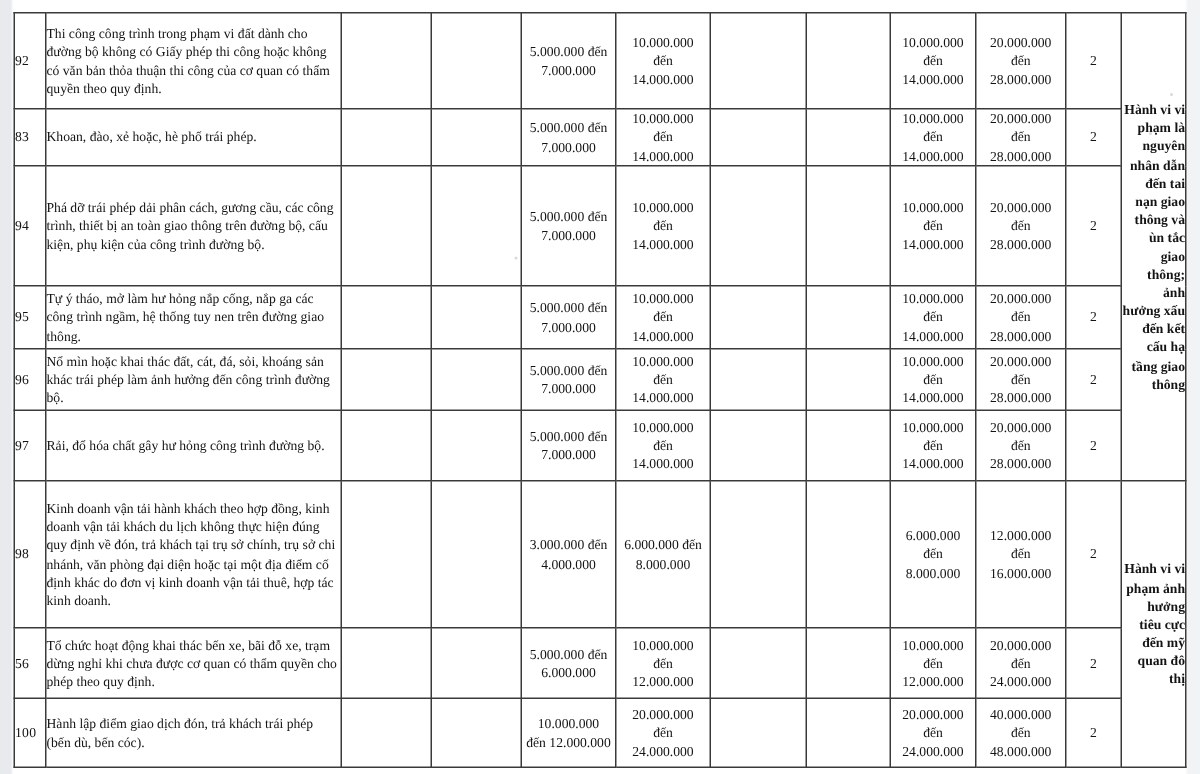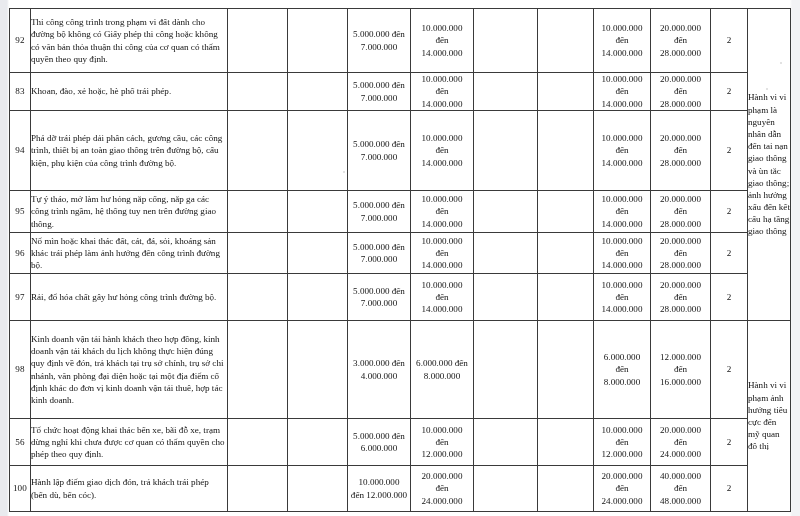--- a/index.html
+++ b/index.html
@@ -55,21 +55,20 @@
   col.c-a1      { width: 63px; }
   col.c-a2      { width: 63px; }
   col.c-e3      { width: 64px; }
   col.c-e4      { width: 56px; }
   col.c-a3      { width: 57px; }
   col.c-a4      { width: 60px; }
   col.c-pt      { width: 37px; }
   col.c-note    { width: 43px; }
 
   .cell-no {
-    text-align: center;
     font-size: 9.4px;
     letter-spacing: .2px;
   }
   .cell-desc {
     text-align: left;
     padding: 3px 5px 3px 6px;
     line-height: 1.46;
     font-size: 9.3px;
     vertical-align: middle;
     margin-top: 40px;
@@ -79,25 +78,26 @@
     padding: 2px 3px;
     font-size: 9.1px;
     line-height: 1.42;
     white-space: pre-line;
   }
   .cell-pt {
     text-align: center;
     font-size: 9.4px;
   }
   .cell-note {
-    text-align: left;
+    text-align: right;
     padding: 3px 2px;
     font-size: 8.8px;
     line-height: 1.5;
     vertical-align: middle;
+    font-weight: bold;
   }
   .cell-empty { background: #fff; }
 
   
   .speck {
     position: absolute;
     background: #b9b9b9;
     border-radius: 50%;
     opacity: .55;
   }

